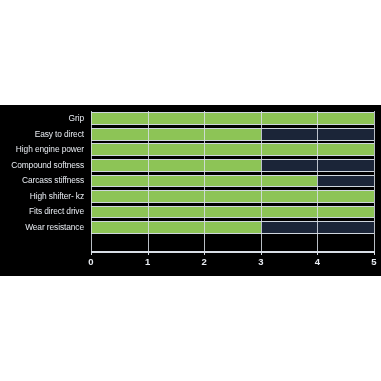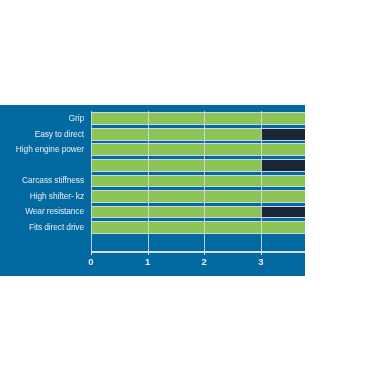--- a/index.html
+++ b/index.html
@@ -20,23 +20,23 @@
     width: 381px;
     height: 381px;
     background: #ffffff;
   }
 
   
   .chart-panel {
     position: absolute;
     left: 0;
     top: 105px;
-    width: 305px;
+    width: 381px;
     height: 171px;
-    background: #0369a1;
+    background: #000000;
     overflow: hidden;
   }
 
   .plot-wrap {
     position: absolute;
     left: 0;
     top: 0;
     width: 381px;
     height: 171px;
   }
@@ -178,49 +178,50 @@
               <div class="bar-rest" style="left: 169.8px; width: 113.2px;"></div>
             </div>
           </div>
           <div class="row">
             <div class="row-label">High engine power</div>
             <div class="track">
               <div class="bar" style="width: 283px; background: rgb(141, 196, 86);"></div>
             </div>
           </div>
           <div class="row">
+            <div class="row-label">Compound softness</div>
             <div class="track">
               <div class="bar" style="width: 169.8px; background: rgb(141, 196, 86);"></div>
               <div class="bar-rest" style="left: 169.8px; width: 113.2px;"></div>
             </div>
           </div>
           <div class="row">
             <div class="row-label">Carcass stiffness</div>
             <div class="track">
               <div class="bar" style="width: 226.4px; background: rgb(141, 196, 86);"></div>
               <div class="bar-rest" style="left: 226.4px; width: 56.6px;"></div>
             </div>
           </div>
           <div class="row">
             <div class="row-label">High shifter- kz</div>
             <div class="track">
               <div class="bar" style="width: 283px; background: rgb(141, 196, 86);"></div>
             </div>
           </div>
           <div class="row">
+            <div class="row-label">Fits direct drive</div>
+            <div class="track">
+              <div class="bar" style="width: 283px; background: rgb(141, 196, 86);"></div>
+            </div>
+          </div>
+          <div class="row">
             <div class="row-label">Wear resistance</div>
             <div class="track">
               <div class="bar" style="width: 169.8px; background: rgb(141, 196, 86);"></div>
               <div class="bar-rest" style="left: 169.8px; width: 113.2px;"></div>
-            </div>
-          </div>
-          <div class="row">
-            <div class="row-label">Fits direct drive</div>
-            <div class="track">
-              <div class="bar" style="width: 283px; background: rgb(141, 196, 86);"></div>
             </div>
           </div>
         </div>
 
       <div class="gridlines" id="gridlines">
           <div class="gridline" style="left: 0px; background: rgb(216, 222, 230);"></div>
           <div class="gridline" style="left: 56.6px; background: rgb(216, 222, 230);"></div>
           <div class="gridline" style="left: 113.2px; background: rgb(216, 222, 230);"></div>
           <div class="gridline" style="left: 169.8px; background: rgb(216, 222, 230);"></div>
           <div class="gridline" style="left: 226.4px; background: rgb(216, 222, 230);"></div>

